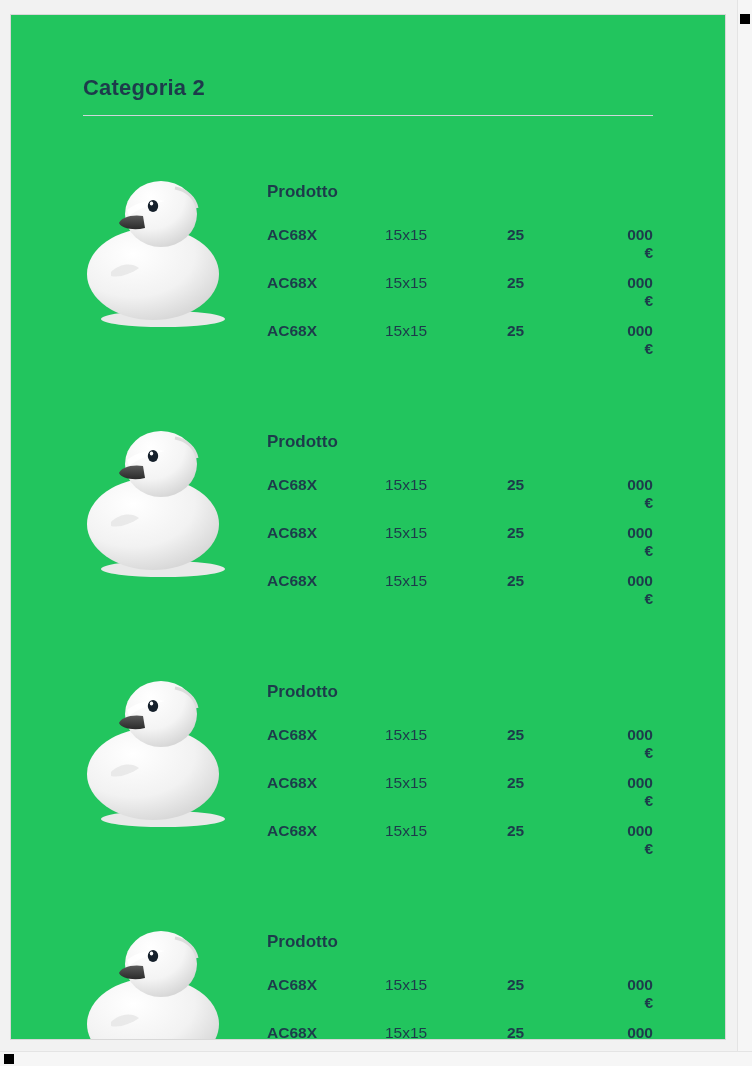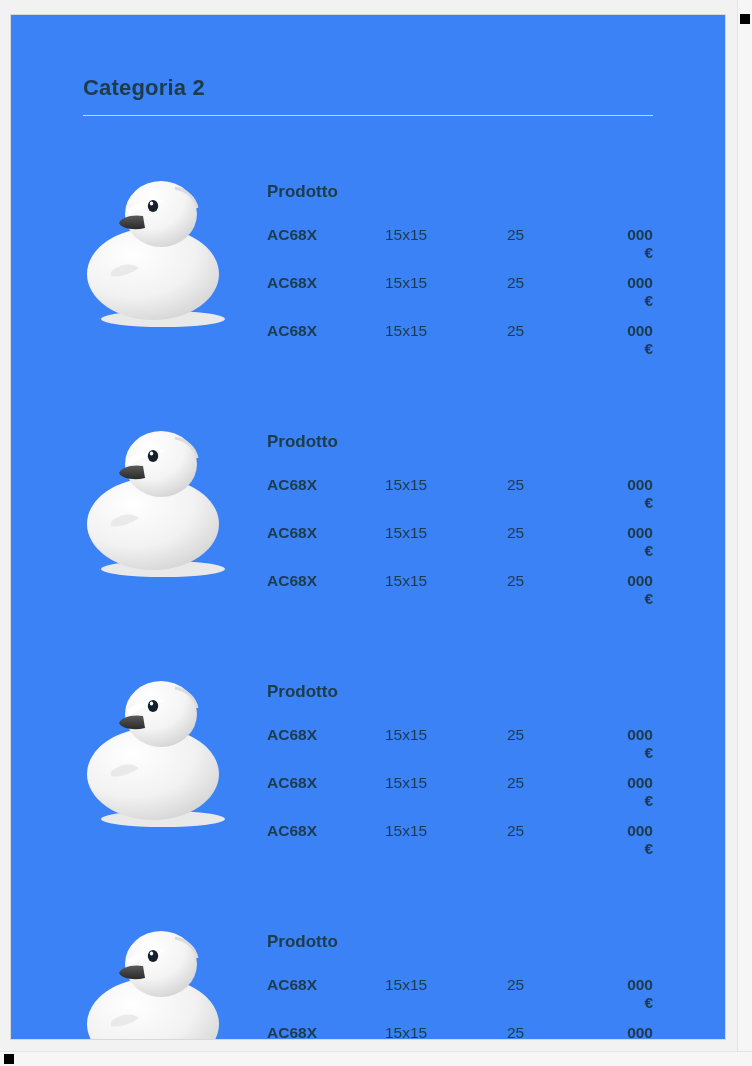--- a/index.html
+++ b/index.html
@@ -50,21 +50,21 @@
     height: 10px;
     background: #000;
   }
   
   .page {
     position: absolute;
     left: 10px;
     top: 14px;
     width: 716px;
     height: 1026px;
-    background: #3b82f6;
+    background: #22c55e;
     border: 1px solid #d8d8d8;
     box-sizing: border-box;
     overflow: hidden;
   }
   .page-inner {
     padding: 0 72px;
   }
   .cat-title {
     margin: 0;
     padding-top: 60px;
@@ -110,21 +110,21 @@
     color: #1d3b4b;
     vertical-align: baseline;
   }
   td.code {
     color: #d6336c;
     font-weight: bold;
     width: 118px;
     margin-top: 45px;
   }
   td.size { width: 122px; }
-  td.qty  { width: 120px; }
+  td.qty  { width: 120px; font-weight: bold; }
   td.price {
     font-weight: bold;
     text-align: right;
     padding-right: 6px;
     margin-top: 40px;
   }
 </style>
 </head>
 <body>
 

